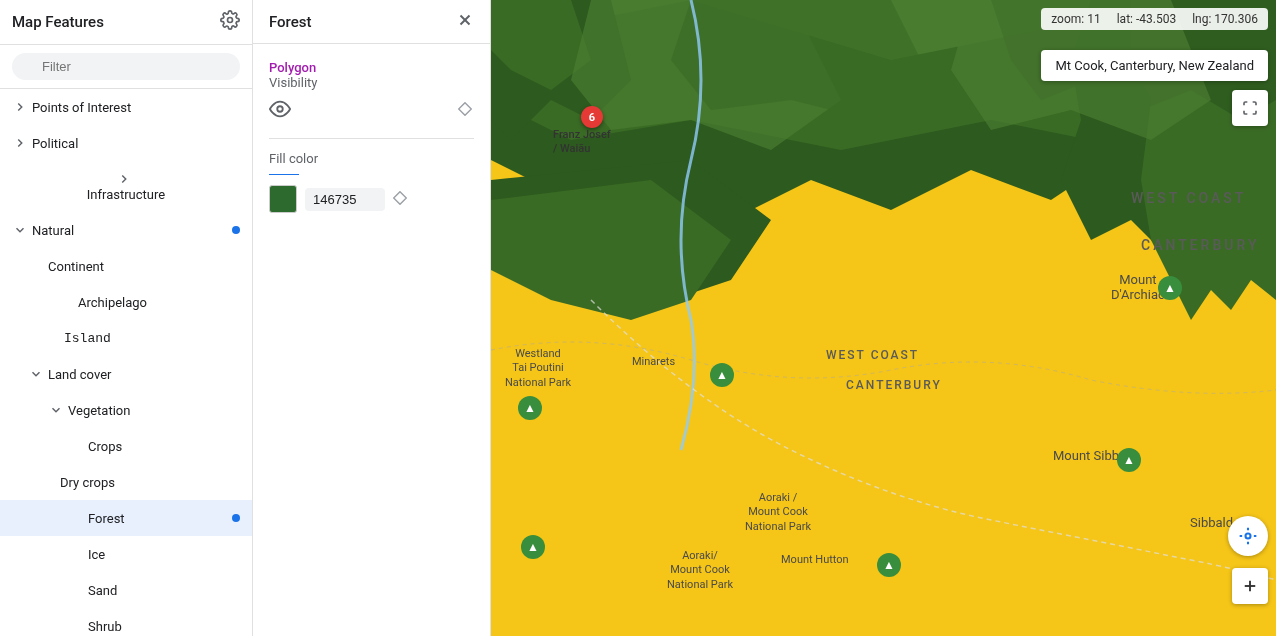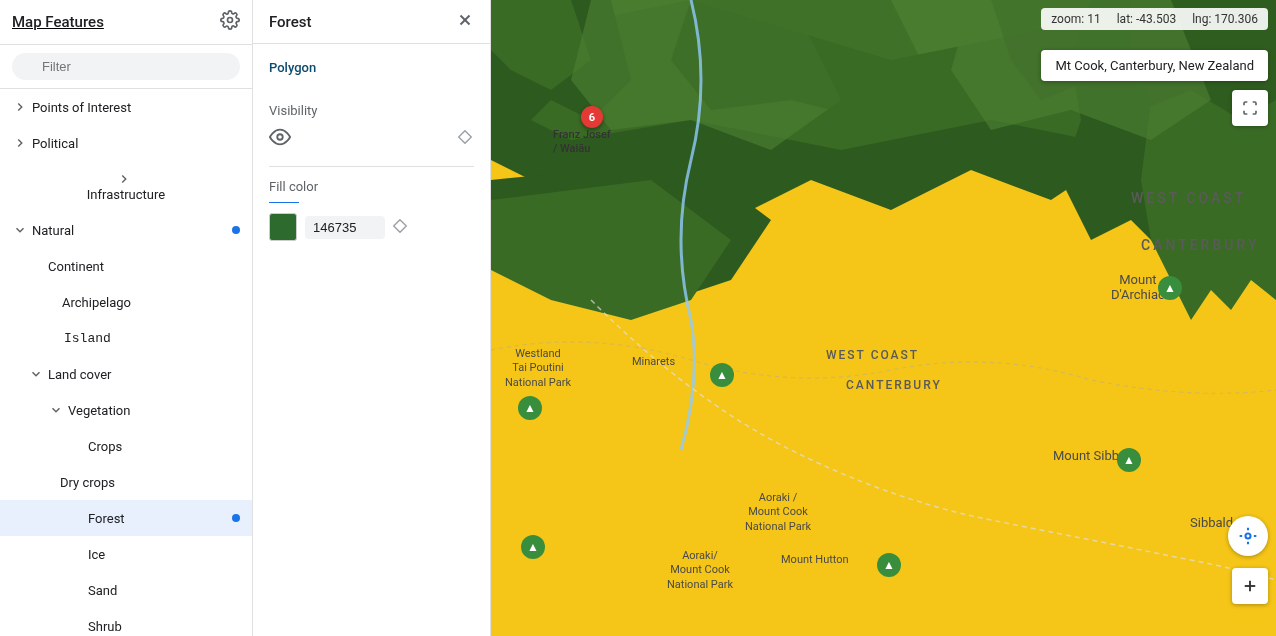--- a/index.html
+++ b/index.html
@@ -16,21 +16,20 @@
       height: 636px;
       overflow-y: auto;
     }
     .sidebar-header {
       display: flex;
       align-items: center;
       justify-content: space-between;
       padding: 10px 12px;
       border-bottom: 1px solid #e0e0e0;
       height: 50px;
-      text-decoration: underline;
     }
     .sidebar-title {
       font-size: 15px;
       font-weight: 500;
       color: #202124;
     }
     .gear-icon {
       color: #5f6368;
       cursor: pointer;
       font-size: 18px;
@@ -120,22 +119,22 @@
       cursor: pointer;
       color: #5f6368;
       font-size: 18px;
     }
     .panel-body {
       padding: 16px;
     }
     .panel-section-title {
       font-size: 13px;
       font-weight: 500;
-      color: #0c4a6e;
-      margin-bottom: 28px;
+      color: #a21caf;
+      margin-bottom: 0;
     }
     .panel-row {
       display: flex;
       align-items: center;
       justify-content: space-between;
       margin-bottom: 16px;
     }
     .panel-row-label {
       font-size: 13px;
       color: #5f6368;
@@ -387,21 +386,21 @@
         </span>
         <span class="nav-label">Natural</span>
         <span class="nav-dot"></span>
       </div>
       <div class="nav-item" style="padding-left: 28px;">
         <span class="nav-chevron" style="opacity: 0;">
           <svg width="14" height="14" viewBox="0 0 24 24"></svg>
         </span>
         <span class="nav-label">Continent</span>
       </div>
-      <div class="nav-item" style="padding-left: 42px;">
+      <div class="nav-item" style="padding-left: 42px; margin-left: 16px;">
         <span class="nav-chevron" style="opacity: 0;">
           <svg width="14" height="14" viewBox="0 0 24 24"></svg>
         </span>
         <span class="nav-label">Archipelago</span>
       </div>
       <div class="nav-item" style="padding-left: 44px; font-family: Liberation Mono, monospace;">
         <span class="nav-chevron" style="opacity: 0;">
           <svg width="14" height="14" viewBox="0 0 24 24"></svg>
         </span>
         <span class="nav-label">Island</span>

